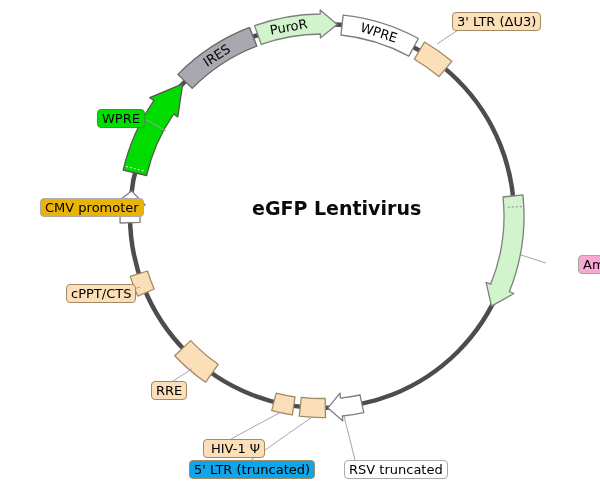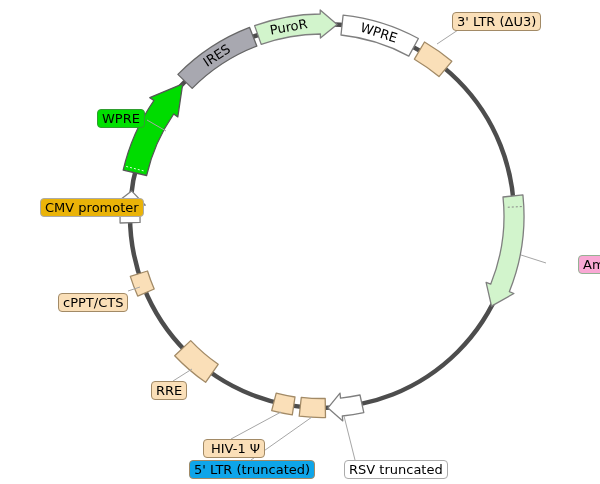--- a/index.html
+++ b/index.html
@@ -48,24 +48,25 @@
       <path d="M 254.6 25.6 A 202 202 0 0 1 320.2 14.0 L 320.2 10.0 L 337.1 24.6 L 320.4 38.0 L 320.4 34.0 A 182 182 0 0 0 261.2 44.4 Z" fill="#d2f4cc" stroke="#7f7f7f" stroke-width="1.3" stroke-linejoin="round"></path>
       <text x="288.6595498879492" y="26.916911421656096" class="band-text" transform="rotate(-10.0 288.7 26.9)">PuroR</text>
       <path d="M 343.1 15.1 A 202 202 0 0 1 418.4 38.5 L 408.8 56.1 A 182 182 0 0 0 341.0 35.0 Z" fill="#ffffff" stroke="#7f7f7f" stroke-width="1.3" stroke-linejoin="round"></path>
       <text x="378.9359823953096" y="32.636170664220174" class="band-text" transform="rotate(17.3 378.9 32.6)">WPRE</text>
       <path d="M 424.5 42.0 A 202 202 0 0 1 451.8 61.3 L 439.0 76.6 A 182 182 0 0 0 414.4 59.2 Z" fill="#fadfb8" stroke="#a28a66" stroke-width="1.3" stroke-linejoin="round"></path>
       <line x1="458" y1="30" x2="437" y2="44" stroke="#a6a6a6" stroke-width="1"></line>
       <path d="M 522.9 194.9 A 202 202 0 0 1 509.3 291.7 L 513.9 293.5 L 491.5 306.1 L 486.1 282.3 L 490.7 284.2 A 182 182 0 0 0 503.0 197.0 Z" fill="#d2f4cc" stroke="#7f7f7f" stroke-width="1.3" stroke-linejoin="round"></path>
       <line x1="521.777974992394" y1="206.57870985807148" x2="505.7957369930025" y2="207.33241306942574" stroke="#888888" stroke-width="1" stroke-dasharray="2 2"></line>
       <line x1="546" y1="263" x2="521" y2="255" stroke="#a6a6a6" stroke-width="1"></line>
     </svg>
+  <div id="map-title">eGFP Lentivirus</div>
   <div id="labels">
       <div class="map-label" style="left: 344px; top: 460px; background: rgb(255, 255, 255); border-color: rgb(171, 171, 171);">RSV truncated</div>
       <div class="map-label" style="left: 189px; top: 460px; background: #0ea5e9; border-color: rgb(162, 138, 102);">5' LTR (truncated)</div>
       <div class="map-label" style="left: 203px; top: 439px; background: rgb(250, 223, 184); border-color: rgb(162, 138, 102); padding-left: 7px;">HIV-1 Ψ</div>
       <div class="map-label" style="left: 151px; top: 381px; background: rgb(250, 223, 184); border-color: rgb(162, 138, 102);">RRE</div>
-      <div class="map-label" style="left: 58px; top: 284px; background: rgb(250, 223, 184); border-color: rgb(162, 138, 102); margin-top: 9px;">cPPT/CTS</div>
+      <div class="map-label" style="left: 66px; top: 284px; background: rgb(250, 223, 184); border-color: rgb(162, 138, 102);">cPPT/CTS</div>
       <div class="map-label" style="left: 16px; top: 198px; background: #eab308; border-color: rgb(171, 171, 171); margin-left: 24px;">CMV promoter</div>
       <div class="map-label" style="left: 97px; top: 109px; background: rgb(0, 224, 0); border-color: rgb(47, 158, 47);">WPRE</div>
       <div class="map-label" style="left: 452px; top: 12px; background: rgb(250, 223, 184); border-color: rgb(162, 138, 102);">3' LTR (ΔU3)</div>
       <div class="map-label" style="left: 578px; top: 255px; background: #f9a8d4; border-color: rgb(149, 178, 149);">AmpR</div>
     </div>
 </div>
 
 </body></html>

